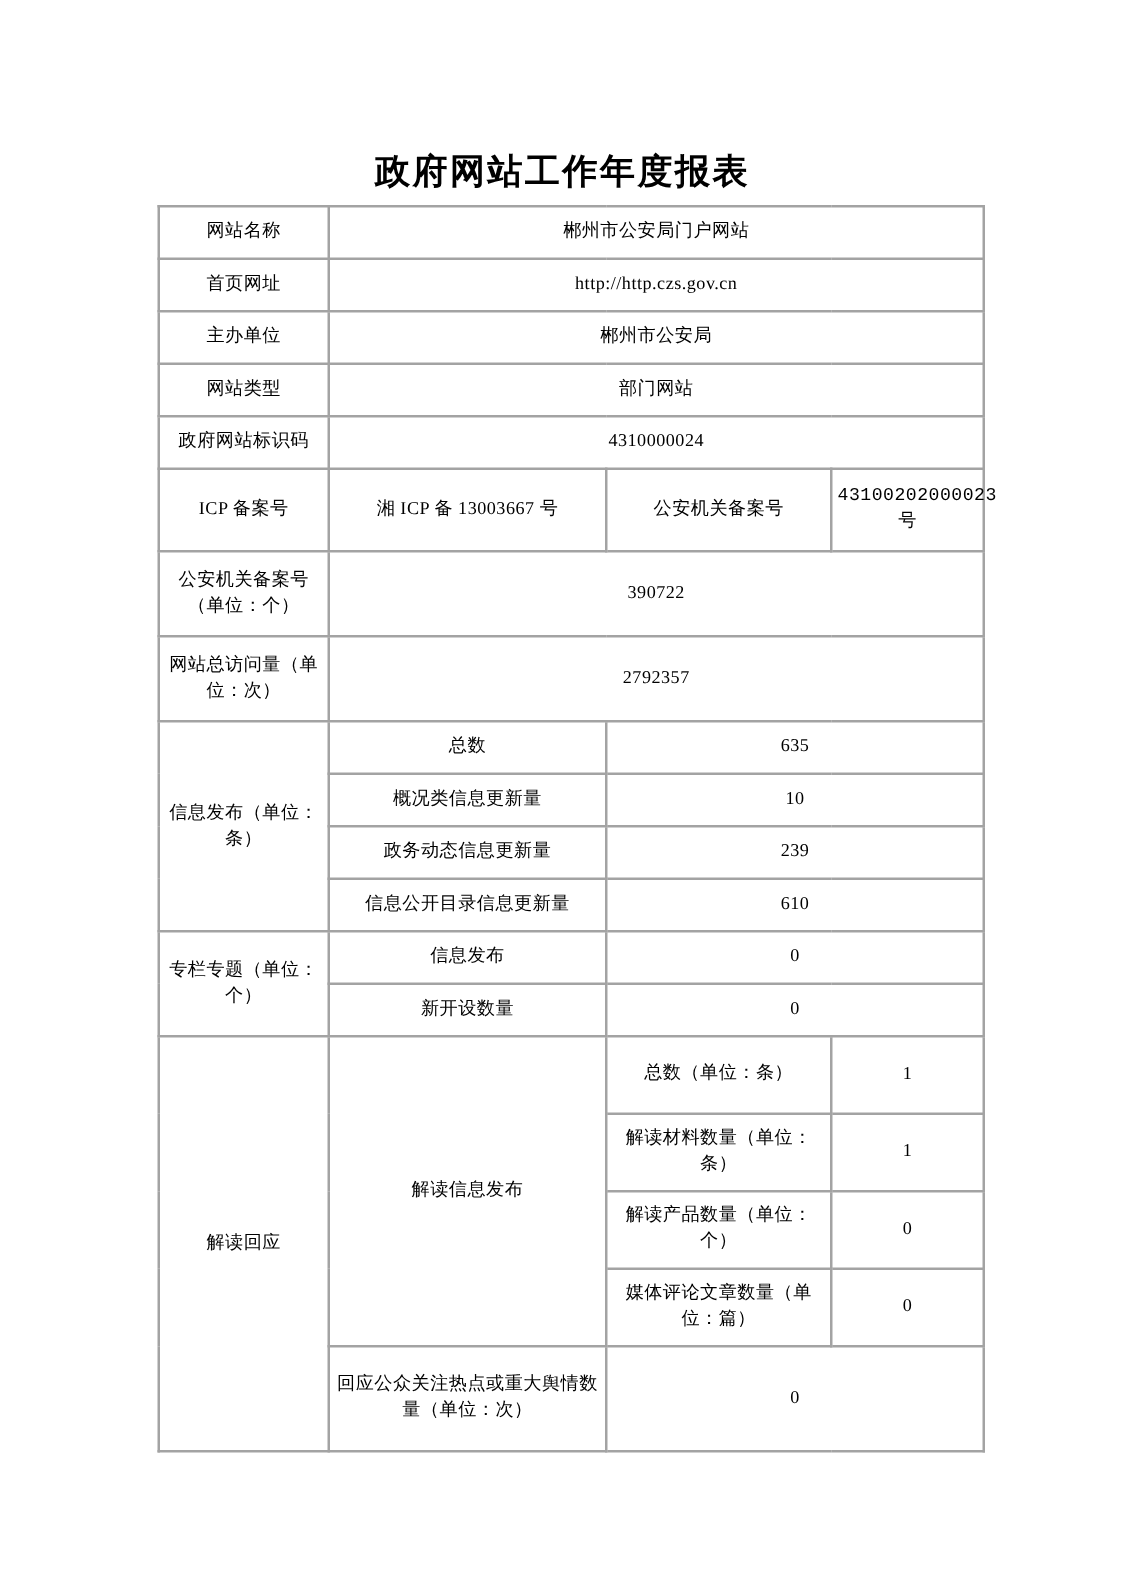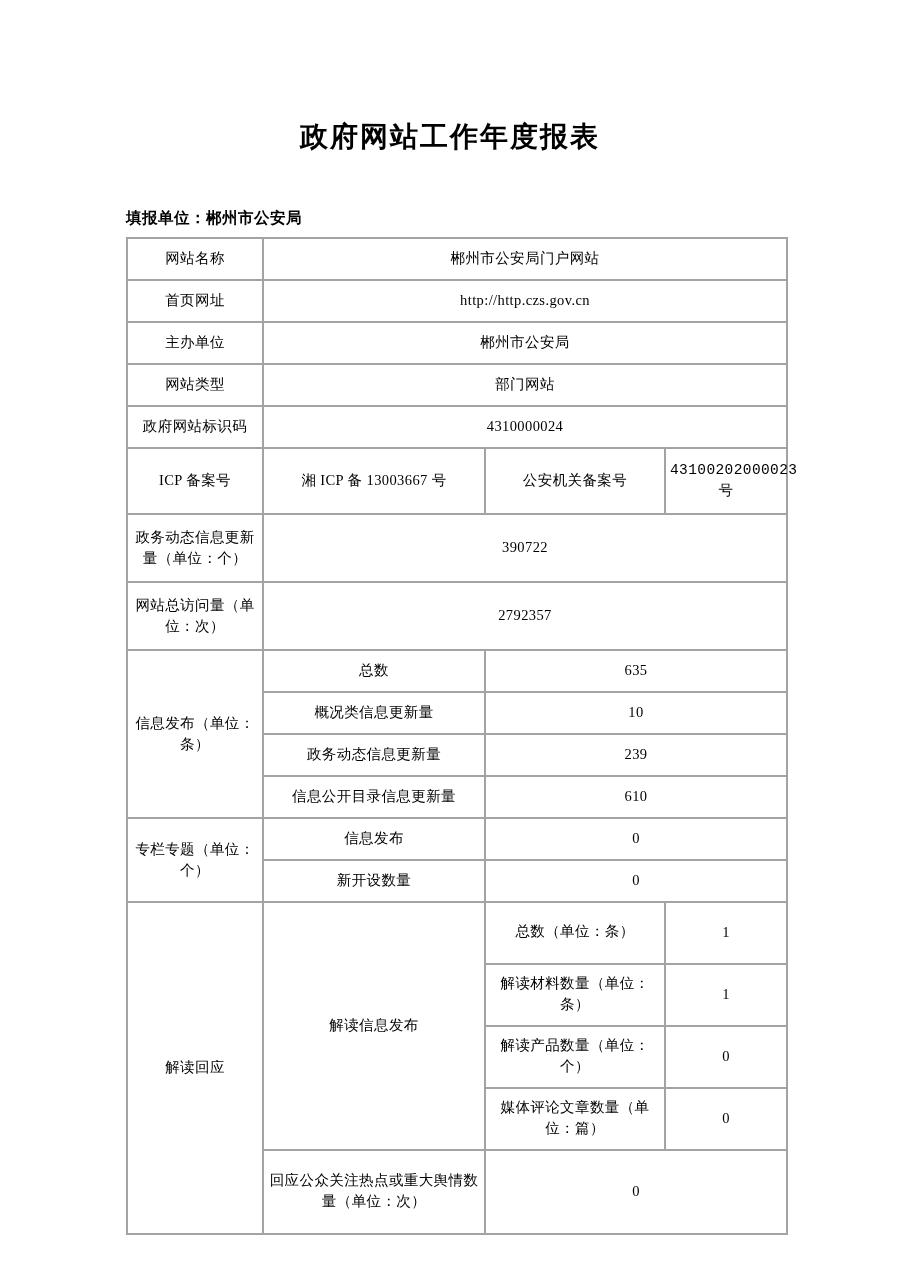--- a/index.html
+++ b/index.html
@@ -67,21 +67,20 @@
   }
   .h-row td { height: 30px; }
   .two-line { line-height: 1.5; font-family: Liberation Mono, monospace; }
 </style>
 </head>
 <body>
 
 <div class="page">
 
   <div class="doc-title">政府网站工作年度报表</div>
-  <div class="report-unit">填报单位：郴州市公安局</div>
 
   <table class="main">
     <colgroup>
       <col style="width:136px">
       <col style="width:222px">
       <col style="width:180px">
       <col style="width:122px">
     </colgroup>
     <tbody>
       <tr class="h-row">
@@ -104,21 +103,21 @@
         <td class="label">政府网站标识码</td>
         <td colspan="3" class="mono">4310000024</td>
       </tr>
       <tr>
         <td class="label" style="height:54px">ICP 备案号</td>
         <td>湘 ICP 备 13003667 号</td>
         <td>公安机关备案号</td>
         <td class="two-line">43100202000023 号</td>
       </tr>
       <tr>
-        <td class="label" style="height:56px">政务动态信息更新量（单位：个）</td>
+        <td class="label" style="height:56px">公安机关备案号（单位：个）</td>
         <td colspan="3">390722</td>
       </tr>
       <tr>
         <td class="label" style="height:56px">网站总访问量（单位：次）</td>
         <td colspan="3">2792357</td>
       </tr>
 
       <tr class="h-row">
         <td class="label" rowspan="4">信息发布（单位：条）</td>
         <td>总数</td>

